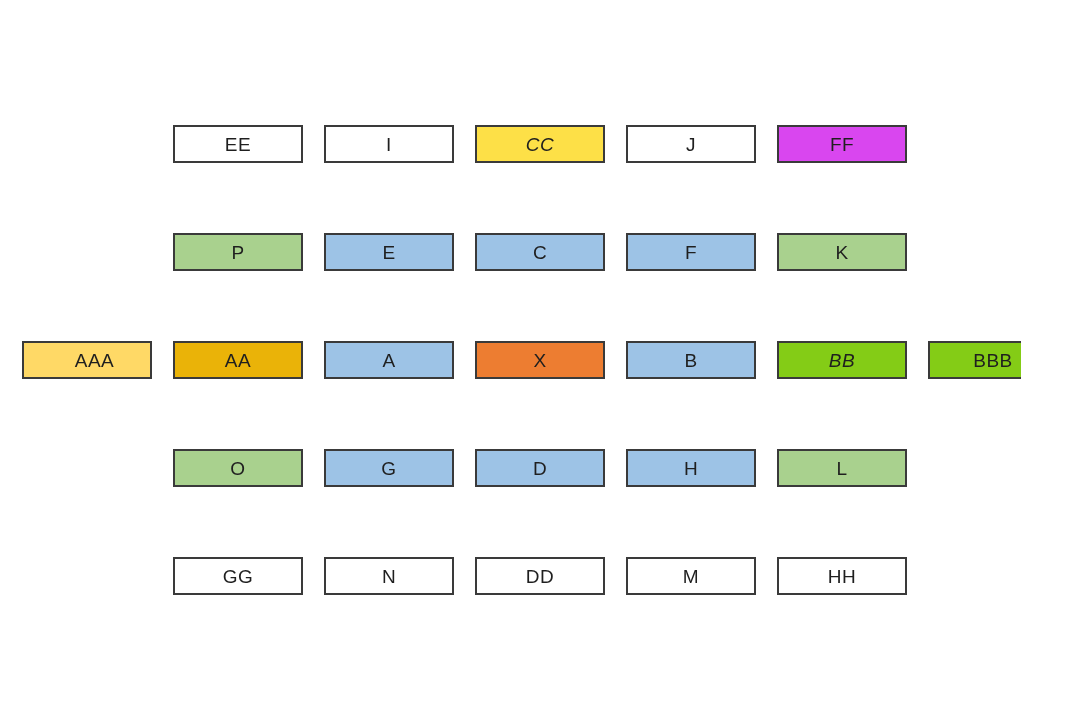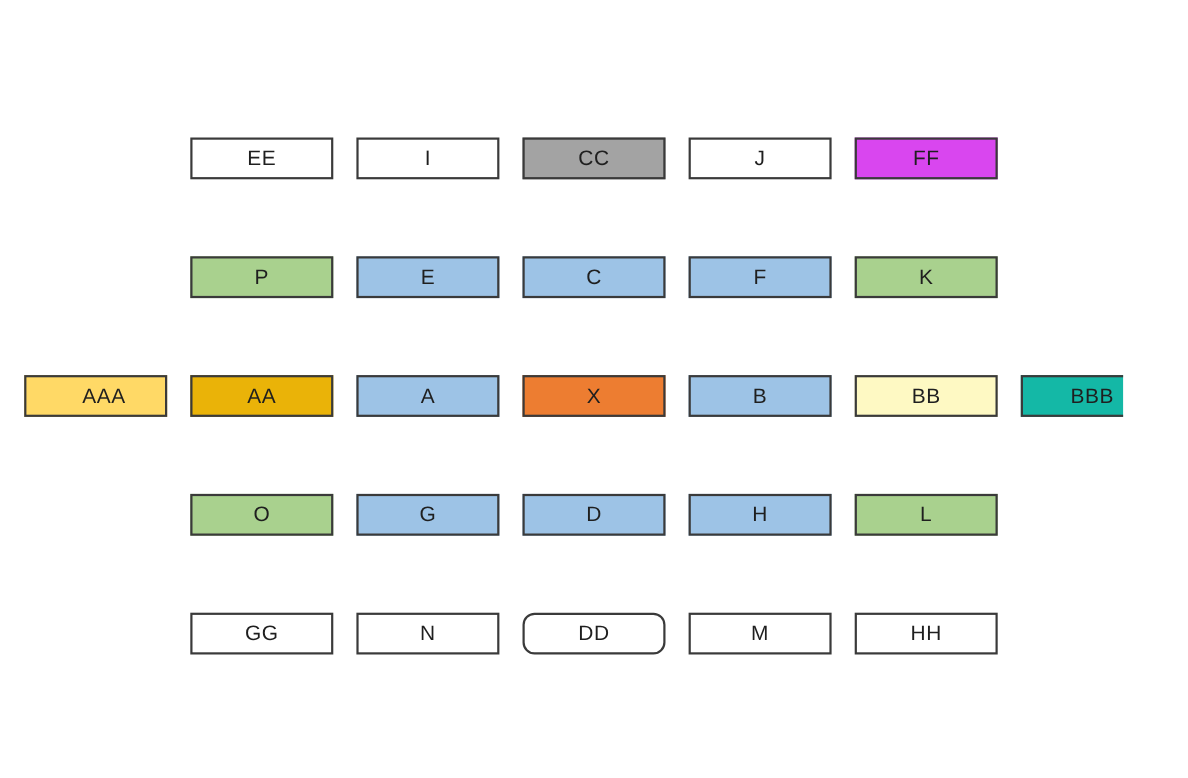--- a/index.html
+++ b/index.html
@@ -47,53 +47,53 @@
 </style>
 </head>
 <body>
 
 <div class="canvas">
   <div class="diagram">
 
     <div class="row">
       <div class="box" style="background-color: rgb(255, 255, 255);">EE</div>
       <div class="box" style="background-color: rgb(255, 255, 255);">I</div>
-      <div class="box" style="background-color: #a3a3a3;">CC</div>
+      <div class="box" style="background-color: #fde047; font-style: italic;">CC</div>
       <div class="box" style="background-color: rgb(255, 255, 255);">J</div>
       <div class="box" style="background-color: #d946ef;">FF</div>
     </div>
 
     <div class="row">
       <div class="box" style="background-color: rgb(169, 209, 142);">P</div>
       <div class="box" style="background-color: rgb(157, 195, 230);">E</div>
       <div class="box" style="background-color: rgb(157, 195, 230);">C</div>
       <div class="box" style="background-color: rgb(157, 195, 230);">F</div>
       <div class="box" style="background-color: rgb(169, 209, 142);">K</div>
     </div>
 
     <div class="row">
       <div class="box" style="background-color: rgb(255, 217, 102); padding-left: 15px;">AAA</div>
       <div class="box" style="background-color: #eab308;">AA</div>
       <div class="box" style="background-color: rgb(157, 195, 230);">A</div>
       <div class="box" style="background-color: rgb(237, 125, 49);">X</div>
       <div class="box" style="background-color: rgb(157, 195, 230);">B</div>
-      <div class="box" style="background-color: #fef9c3;">BB</div>
-      <div class="box" style="background-color: #14b8a6;">BBB</div>
+      <div class="box" style="background-color: #84cc16; font-style: italic;">BB</div>
+      <div class="box" style="background-color: #84cc16;">BBB</div>
     </div>
 
     <div class="row">
       <div class="box" style="background-color: rgb(169, 209, 142);">O</div>
       <div class="box" style="background-color: rgb(157, 195, 230);">G</div>
       <div class="box" style="background-color: rgb(157, 195, 230);">D</div>
       <div class="box" style="background-color: rgb(157, 195, 230);">H</div>
       <div class="box" style="background-color: rgb(169, 209, 142);">L</div>
     </div>
 
     <div class="row">
       <div class="box" style="background-color: rgb(255, 255, 255); text-align: right;">GG</div>
       <div class="box" style="background-color: rgb(255, 255, 255);">N</div>
-      <div class="box" style="background-color: rgb(255, 255, 255); border-radius: 11px;">DD</div>
+      <div class="box" style="background-color: rgb(255, 255, 255);">DD</div>
       <div class="box" style="background-color: rgb(255, 255, 255);">M</div>
       <div class="box" style="background-color: rgb(255, 255, 255); text-align: center;">HH</div>
     </div>
 
   </div>
 </div>
 
 </body></html>

